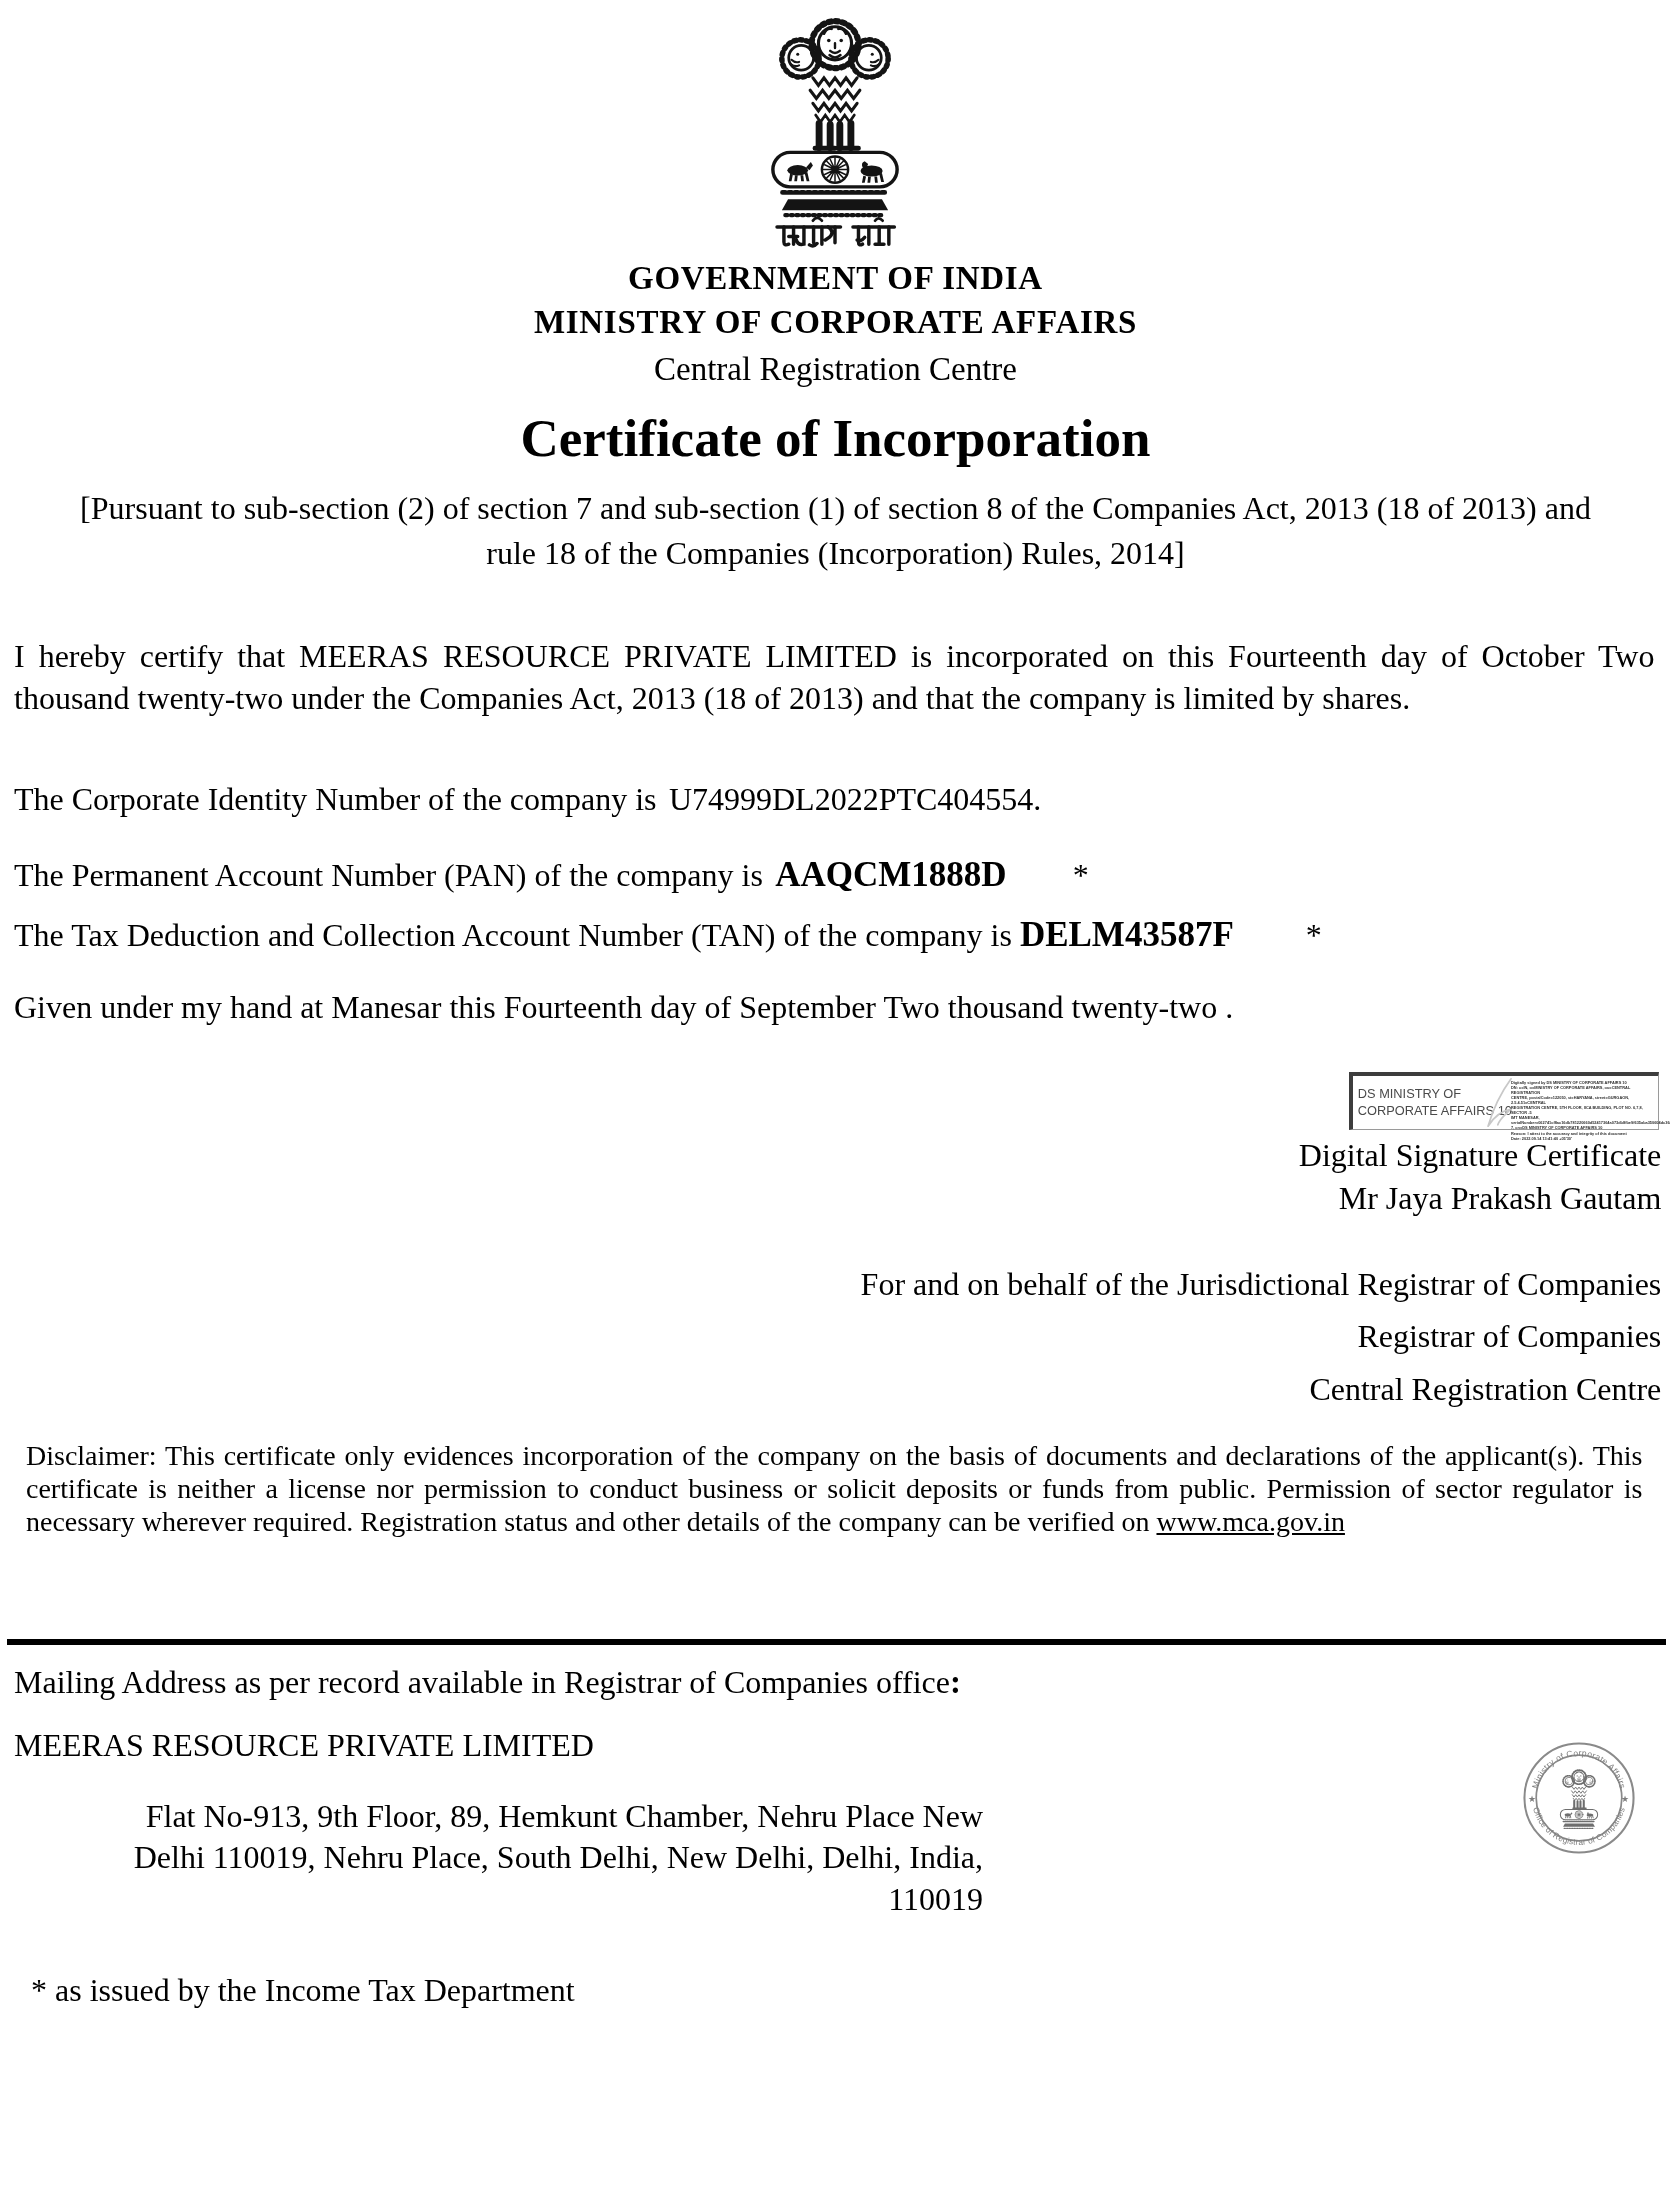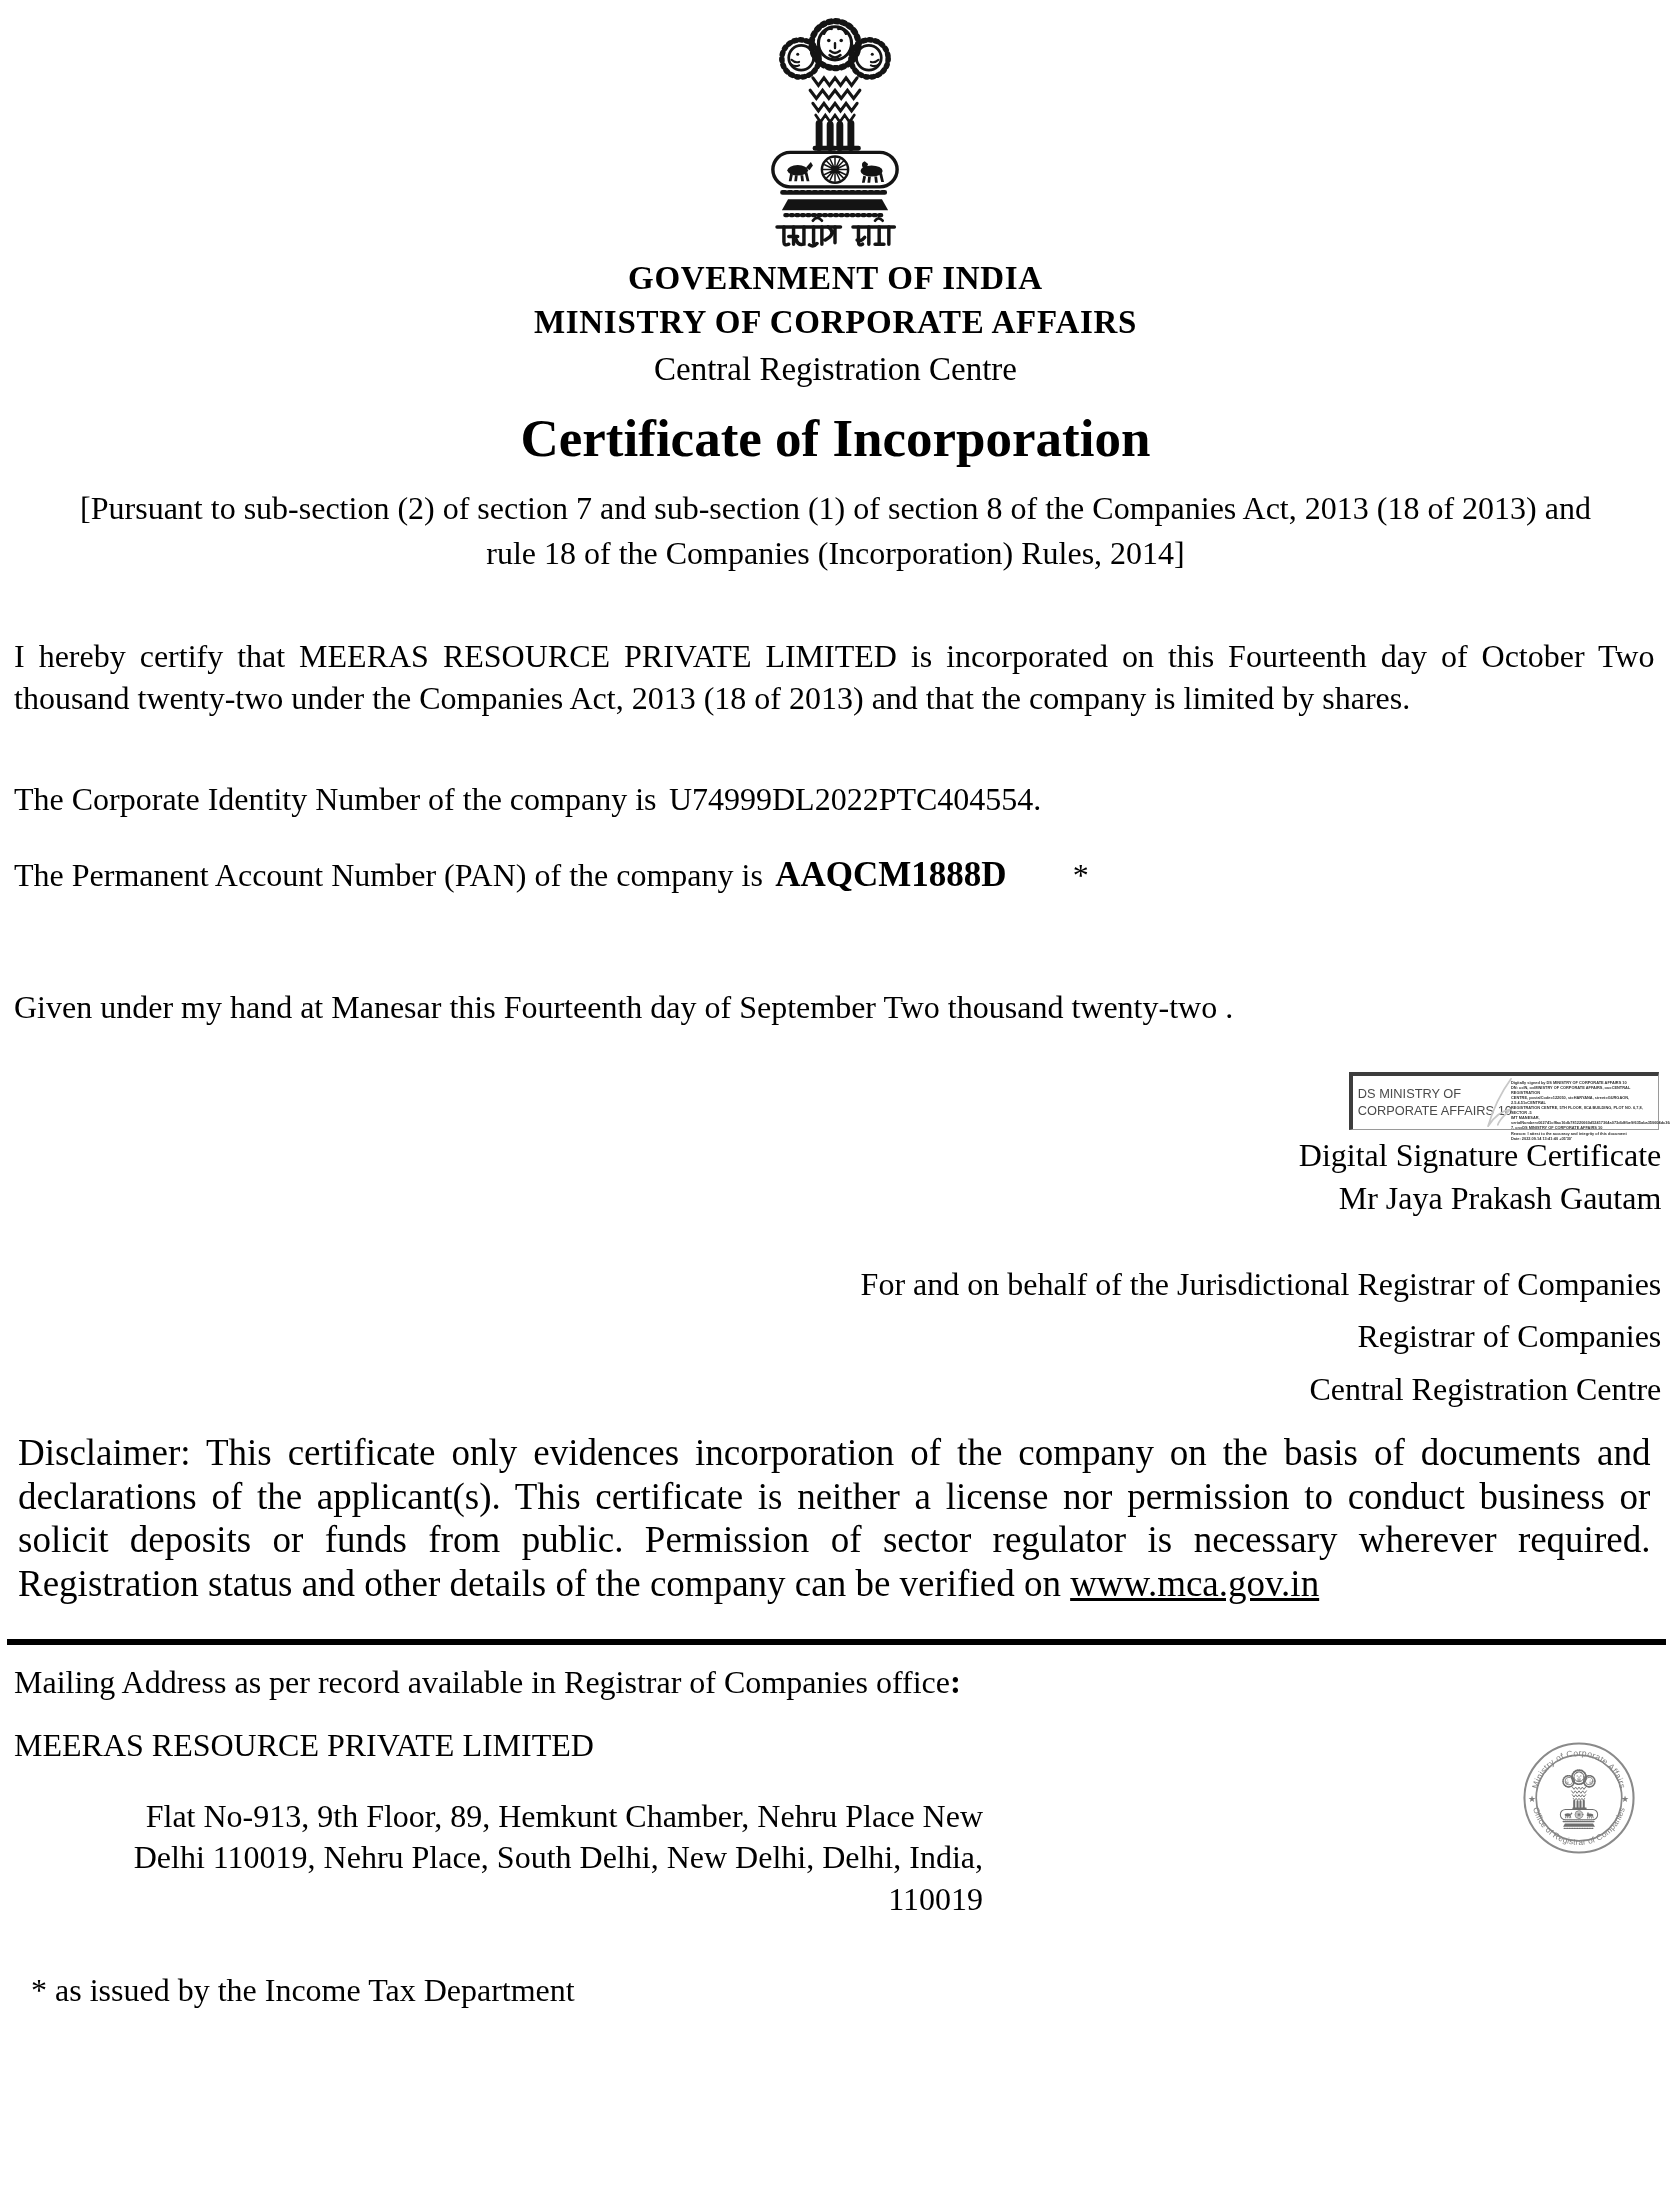--- a/index.html
+++ b/index.html
@@ -52,21 +52,21 @@
     transform:scale(0.47);transform-origin:0 0;
   }
   
   .rline{left:0;right:9.7px;text-align:right;font-size:32px;margin:0;}
   .dsc{top:1137px;}
   .signame{top:1180px;}
   .behalf{top:1266px;}
   .roc{top:1318px;}
   .crc2{top:1371px;}
   
-  .disclaimer{top:1427px;left:14px;right:16.6px;font-size:37px;line-height:1.18;text-align:justify;margin:4px;}
+  .disclaimer{top:1427px;left:14px;right:16.6px;font-size:28px;line-height:1.18;text-align:justify;margin:12px;}
   .mca-link{color:#000;text-decoration:underline;}
   
   .divider{top:1639px;left:7px;right:5.5px;height:5.5px;background:#000;}
   .mailing{top:1664px;left:14px;font-size:32px;margin:0;}
   .mailing b{font-size:33px;}
   .company{top:1727px;left:14px;font-size:32px;margin:0;}
   .address{top:1784px;left:18px;width:953px;font-size:32px;line-height:1.29;white-space:pre-line;margin:12px;text-align:right;}
   .seal{left:1521px;top:1740px;width:116px;height:116px;}
   .seal svg{width:100%;height:100%;display:block;}
   .footnote{top:1955px;left:14px;font-size:32px;margin:17px;}
@@ -144,20 +144,21 @@
   <div class="abs h-center h-title">Certificate of Incorporation</div>
   <div class="abs pursuant">[Pursuant to sub-section (2) of section 7 and sub-section (1) of section 8 of the Companies Act, 2013 (18 of 2013) and
 rule 18 of the Companies (Incorporation) Rules, 2014]</div>
 
   <p class="abs certify">I hereby certify that MEERAS RESOURCE PRIVATE LIMITED is incorporated on this Fourteenth day of October Two thousand twenty-two under the Companies Act, 2013 (18 of 2013) and that the company is limited by shares.</p>
 
   <p class="abs bodyline cin"><span>The Corporate Identity Number of the company is</span><span class="gap-sm"></span><span>U74999DL2022PTC404554.</span></p>
 
   <p class="abs bodyline pan"><span>The Permanent Account Number (PAN) of the company is</span><span class="gap-sm"></span><span class="idval">AAQCM1888D</span><span class="gap-star"></span><span>*</span></p>
 
+  <p class="abs bodyline tan"><span>The Tax Deduction and Collection Account Number (TAN) of the company is</span> <span class="idval">DELM43587F</span><span class="gap-star2"></span><span>*</span></p>
 
   <p class="abs bodyline given">Given under my hand at Manesar this Fourteenth day of September Two thousand twenty-two .</p>
 
   <div class="abs sigbox">
     <div class="sigbox-title">DS MINISTRY OF
 CORPORATE AFFAIRS 10</div>
     <svg class="squiggle" viewBox="0 0 66 76">
       <path d="M46 4 C30 26 20 48 13 72 M13 72 C22 58 33 50 45 48 C37 56 29 62 27 70" stroke="#c8c8c8" stroke-width="2.5" fill="none" stroke-linecap="round"></path>
     </svg>
     <div class="sigbox-details">Digitally signed by DS MINISTRY OF CORPORATE AFFAIRS 10

